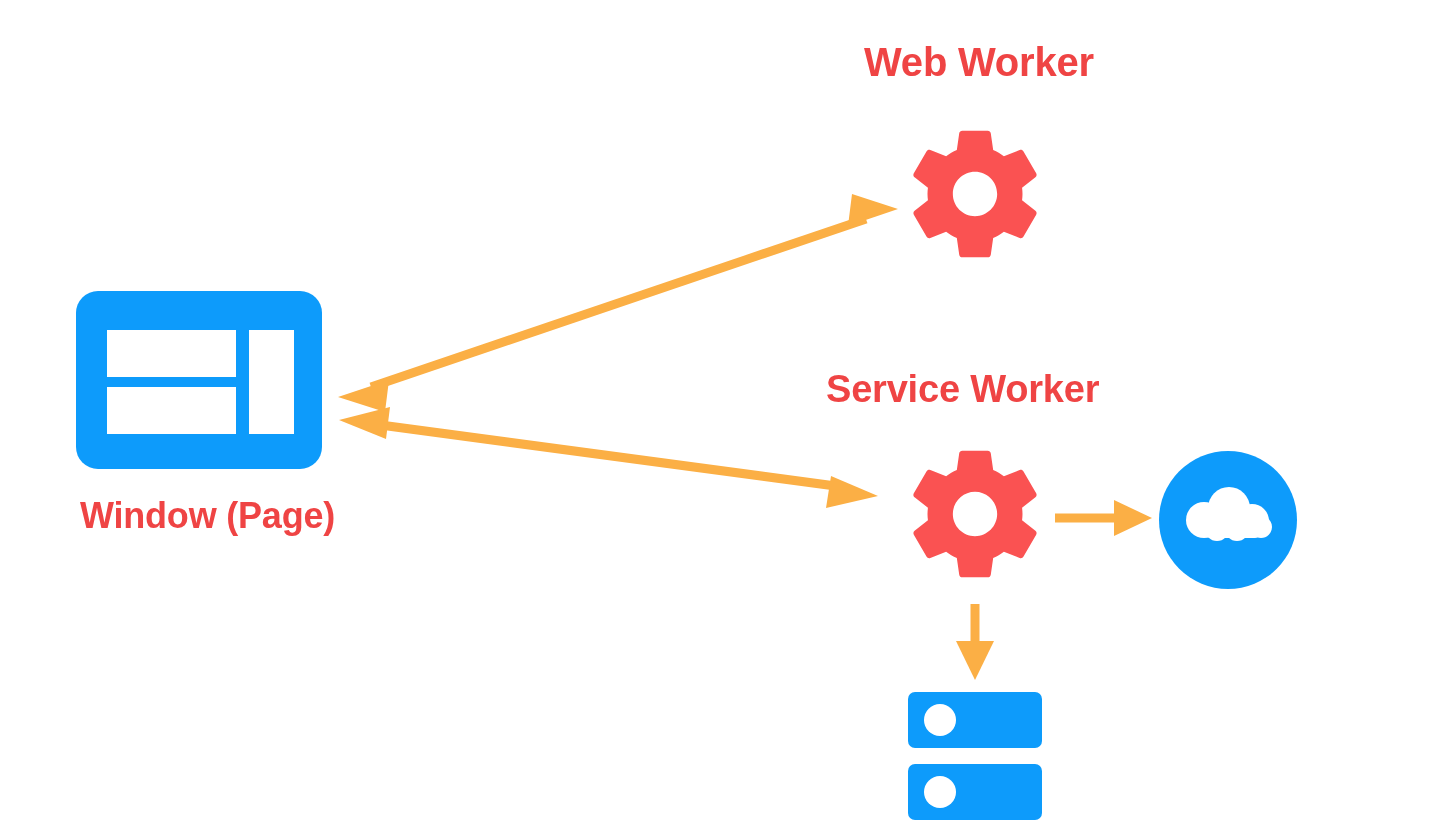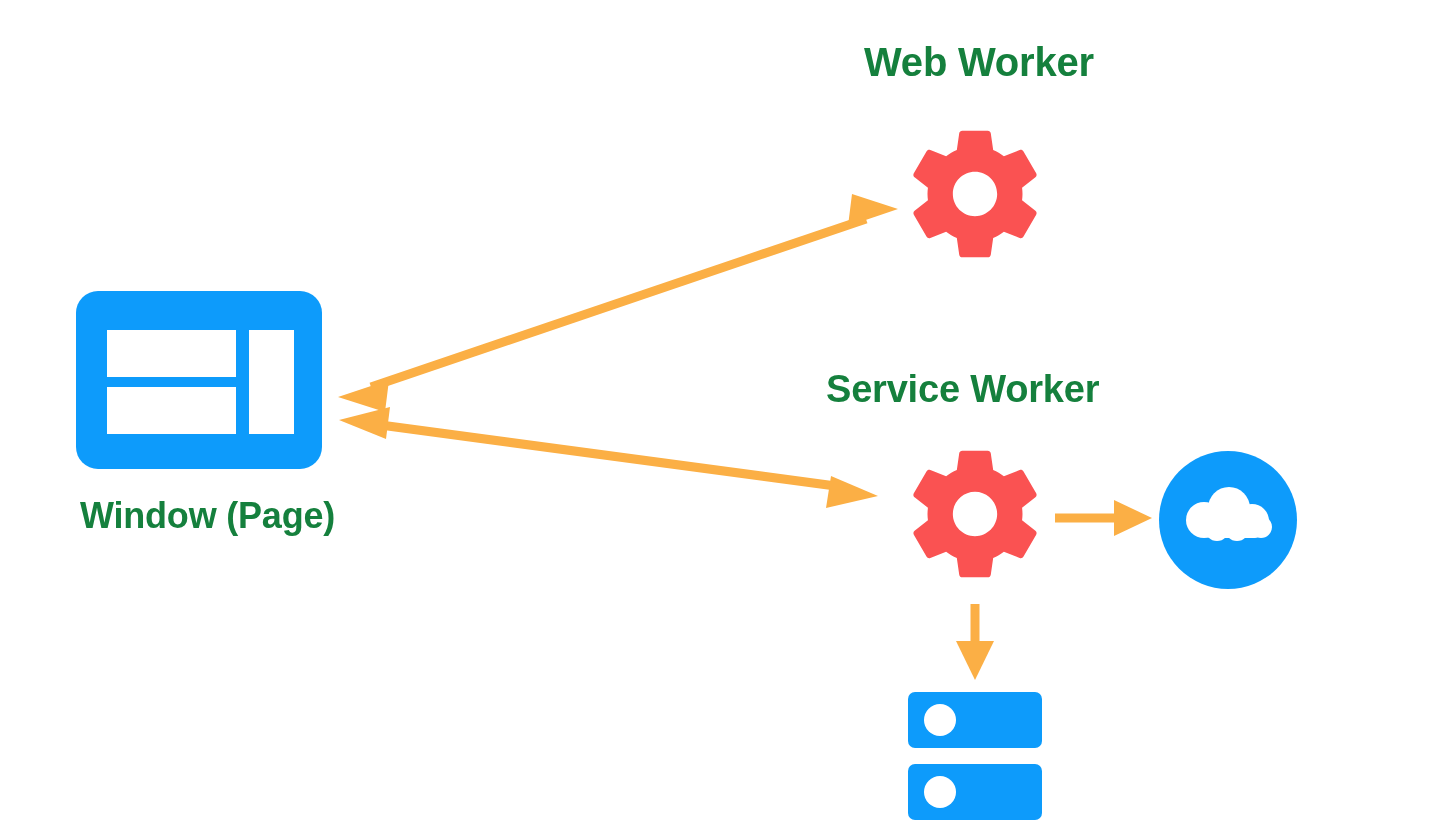--- a/index.html
+++ b/index.html
@@ -17,21 +17,21 @@
     width: 1456px;
     height: 836px;
     background: #ffffff;
     overflow: hidden;
   }
   .node {
     position: absolute;
   }
   .label {
     position: absolute;
-    color: #15803d;
+    color: #ef4444;
     font-family: "Liberation Sans", sans-serif;
     font-weight: 700;
     white-space: nowrap;
     letter-spacing: -0.2px;
   }
   #label-web-worker {
     left: 864px;
     top: 40px;
     font-size: 40px;
   }

